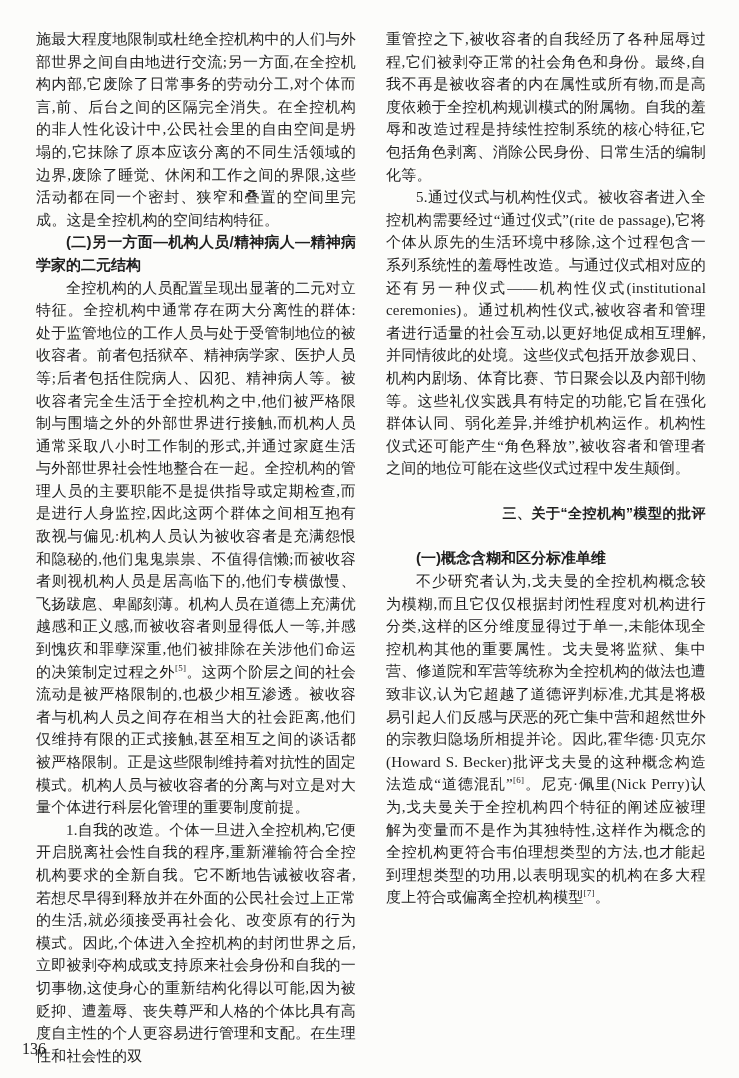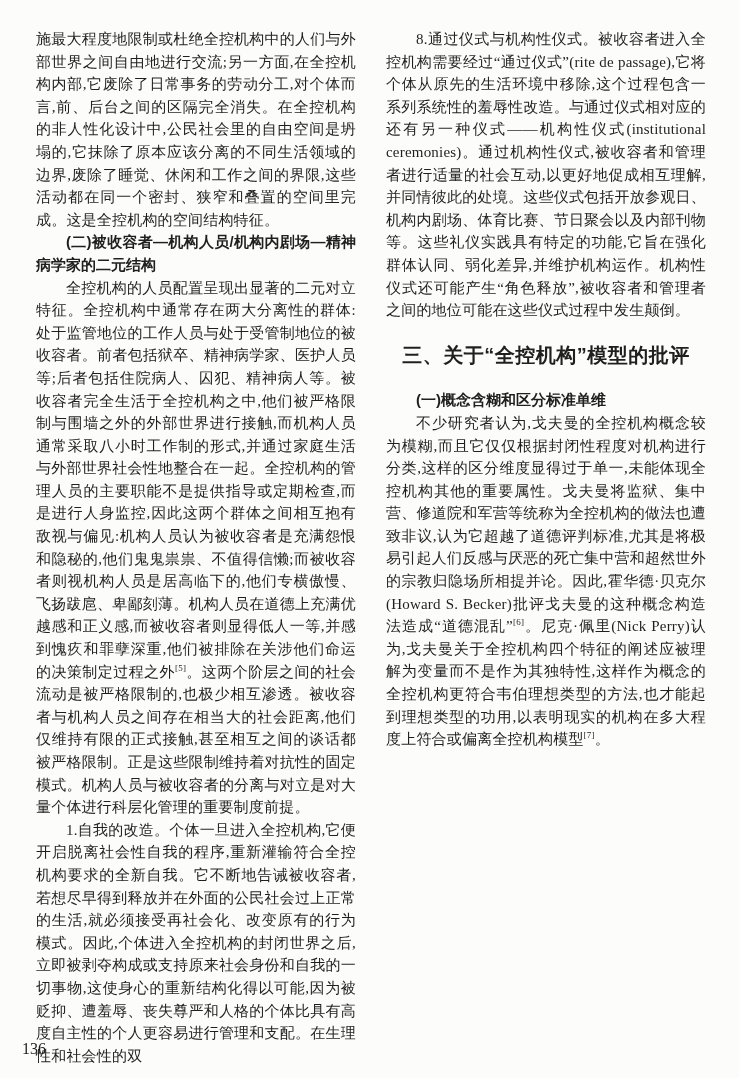--- a/index.html
+++ b/index.html
@@ -39,24 +39,24 @@
     margin:0;
     font-size:15px;
     line-height:22.6px;
     font-weight:bold;
     text-indent:2em;
     font-family:"Liberation Sans","DejaVu Sans",sans-serif;
     letter-spacing:0;
   }
   .section-heading{
     margin:22px 0 23px 0;
-    font-size:20px;
+    font-size:14px;
     line-height:22.6px;
     font-weight:bold;
-    text-align:center;
+    text-align:right;
     text-indent:0;
     font-family:"Liberation Sans","DejaVu Sans",sans-serif;
     letter-spacing:0.5px;
   }
   sup.fn{
     font-size:9px;
     line-height:0;
     vertical-align:super;
   }
   .page-number{
@@ -69,27 +69,28 @@
   }
 </style>
 </head>
 <body>
 
 <div class="page">
   <div class="columns">
 
     <div class="col">
       <p class="para cont">施最大程度地限制或杜绝全控机构中的人们与外部世界之间自由地进行交流;另一方面,在全控机构内部,它废除了日常事务的劳动分工,对个体而言,前、后台之间的区隔完全消失。在全控机构的非人性化设计中,公民社会里的自由空间是坍塌的,它抹除了原本应该分离的不同生活领域的边界,废除了睡觉、休闲和工作之间的界限,这些活动都在同一个密封、狭窄和叠置的空间里完成。这是全控机构的空间结构特征。</p>
-      <h3 class="sub-heading">(二)被收容者—机构人员/机构内剧场—精神病学家的二元结构</h3>
+      <h3 class="sub-heading">(二)另一方面—机构人员/精神病人—精神病学家的二元结构</h3>
       <p class="para">全控机构的人员配置呈现出显著的二元对立特征。全控机构中通常存在两大分离性的群体:处于监管地位的工作人员与处于受管制地位的被收容者。前者包括狱卒、精神病学家、医护人员等;后者包括住院病人、囚犯、精神病人等。被收容者完全生活于全控机构之中,他们被严格限制与围墙之外的外部世界进行接触,而机构人员通常采取八小时工作制的形式,并通过家庭生活与外部世界社会性地整合在一起。全控机构的管理人员的主要职能不是提供指导或定期检查,而是进行人身监控,因此这两个群体之间相互抱有敌视与偏见:机构人员认为被收容者是充满怨恨和隐秘的,他们鬼鬼祟祟、不值得信懒;而被收容者则视机构人员是居高临下的,他们专横傲慢、飞扬跋扈、卑鄙刻薄。机构人员在道德上充满优越感和正义感,而被收容者则显得低人一等,并感到愧疚和罪孽深重,他们被排除在关涉他们命运的决策制定过程之外<sup class="fn">[5]</sup>。这两个阶层之间的社会流动是被严格限制的,也极少相互渗透。被收容者与机构人员之间存在相当大的社会距离,他们仅维持有限的正式接触,甚至相互之间的谈话都被严格限制。正是这些限制维持着对抗性的固定模式。机构人员与被收容者的分离与对立是对大量个体进行科层化管理的重要制度前提。</p>
       <p class="para">1.自我的改造。个体一旦进入全控机构,它便开启脱离社会性自我的程序,重新灌输符合全控机构要求的全新自我。它不断地告诫被收容者,若想尽早得到释放并在外面的公民社会过上正常的生活,就必须接受再社会化、改变原有的行为模式。因此,个体进入全控机构的封闭世界之后,立即被剥夺构成或支持原来社会身份和自我的一切事物,这使身心的重新结构化得以可能,因为被贬抑、遭羞辱、丧失尊严和人格的个体比具有高度自主性的个人更容易进行管理和支配。在生理性和社会性的双</p>
     </div>
 
     <div class="col">
-      <p class="para">8.通过仪式与机构性仪式。被收容者进入全控机构需要经过“通过仪式”(rite de passage),它将个体从原先的生活环境中移除,这个过程包含一系列系统性的羞辱性改造。与通过仪式相对应的还有另一种仪式——机构性仪式(institutional ceremonies)。通过机构性仪式,被收容者和管理者进行适量的社会互动,以更好地促成相互理解,并同情彼此的处境。这些仪式包括开放参观日、机构内剧场、体育比赛、节日聚会以及内部刊物等。这些礼仪实践具有特定的功能,它旨在强化群体认同、弱化差异,并维护机构运作。机构性仪式还可能产生“角色释放”,被收容者和管理者之间的地位可能在这些仪式过程中发生颠倒。</p>
+      <p class="para cont">重管控之下,被收容者的自我经历了各种屈辱过程,它们被剥夺正常的社会角色和身份。最终,自我不再是被收容者的内在属性或所有物,而是高度依赖于全控机构规训模式的附属物。自我的羞辱和改造过程是持续性控制系统的核心特征,它包括角色剥离、消除公民身份、日常生活的编制化等。</p>
+      <p class="para">5.通过仪式与机构性仪式。被收容者进入全控机构需要经过“通过仪式”(rite de passage),它将个体从原先的生活环境中移除,这个过程包含一系列系统性的羞辱性改造。与通过仪式相对应的还有另一种仪式——机构性仪式(institutional ceremonies)。通过机构性仪式,被收容者和管理者进行适量的社会互动,以更好地促成相互理解,并同情彼此的处境。这些仪式包括开放参观日、机构内剧场、体育比赛、节日聚会以及内部刊物等。这些礼仪实践具有特定的功能,它旨在强化群体认同、弱化差异,并维护机构运作。机构性仪式还可能产生“角色释放”,被收容者和管理者之间的地位可能在这些仪式过程中发生颠倒。</p>
       <h2 class="section-heading">三、关于“全控机构”模型的批评</h2>
       <h3 class="sub-heading">(一)概念含糊和区分标准单维</h3>
       <p class="para">不少研究者认为,戈夫曼的全控机构概念较为模糊,而且它仅仅根据封闭性程度对机构进行分类,这样的区分维度显得过于单一,未能体现全控机构其他的重要属性。戈夫曼将监狱、集中营、修道院和军营等统称为全控机构的做法也遭致非议,认为它超越了道德评判标准,尤其是将极易引起人们反感与厌恶的死亡集中营和超然世外的宗教归隐场所相提并论。因此,霍华德·贝克尔(Howard S. Becker)批评戈夫曼的这种概念构造法造成“道德混乱”<sup class="fn">[6]</sup>。尼克·佩里(Nick Perry)认为,戈夫曼关于全控机构四个特征的阐述应被理解为变量而不是作为其独特性,这样作为概念的全控机构更符合韦伯理想类型的方法,也才能起到理想类型的功用,以表明现实的机构在多大程度上符合或偏离全控机构模型<sup class="fn">[7]</sup>。</p>
     </div>
 
   </div>
 
   <div class="page-number">136</div>
 </div>
 

